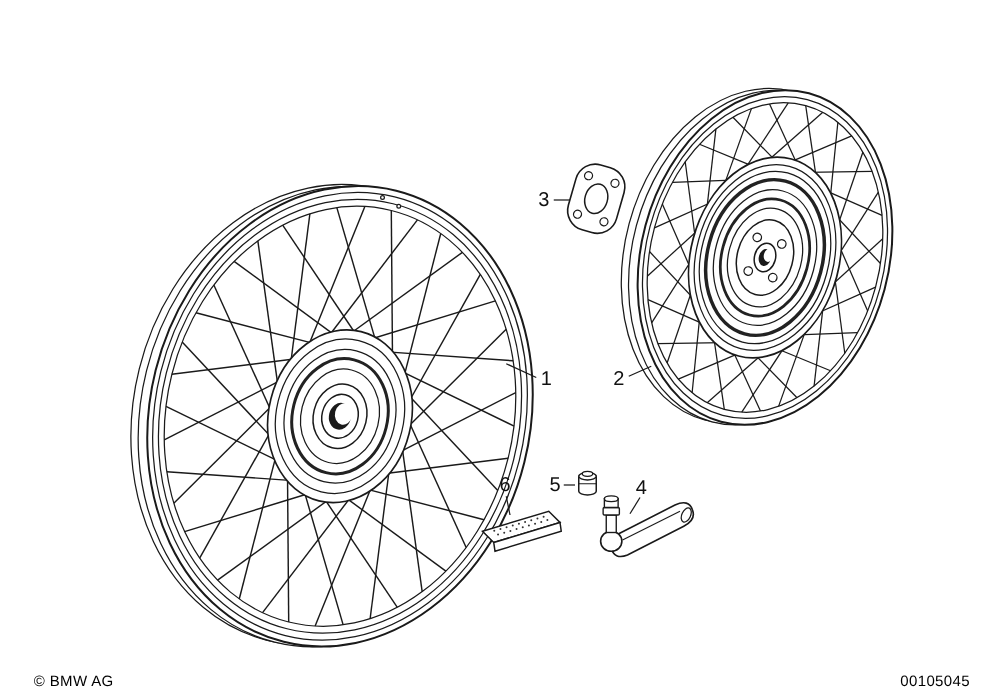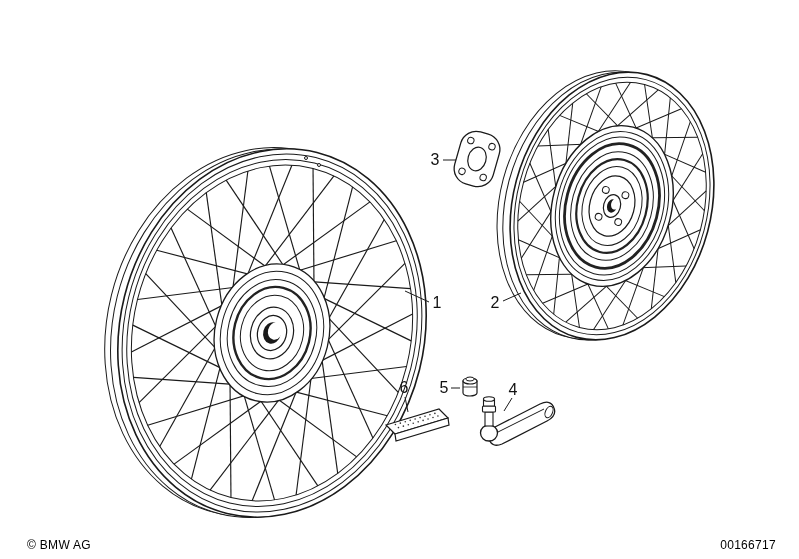--- a/index.html
+++ b/index.html
@@ -219,14 +219,14 @@
         <line x1="512" y1="398" x2="504" y2="411" stroke="#1a1a1a" stroke-width="1"></line>
         <text x="513" y="395" text-anchor="middle" class="callout-text">4</text>
         <line x1="451" y1="388" x2="460" y2="388" stroke="#1a1a1a" stroke-width="1"></line>
         <text x="444" y="393" text-anchor="middle" class="callout-text">5</text>
         <line x1="405" y1="397" x2="408" y2="412" stroke="#1a1a1a" stroke-width="1"></line>
         <text x="404" y="393" text-anchor="middle" class="callout-text">6</text>
       </g>
     </svg>
 
   <div class="footer-text copyright">© BMW AG</div>
-  <div class="footer-text docnum">00166717</div>
+  <div class="footer-text docnum">00105045</div>
 </div>
 
 </body></html>

